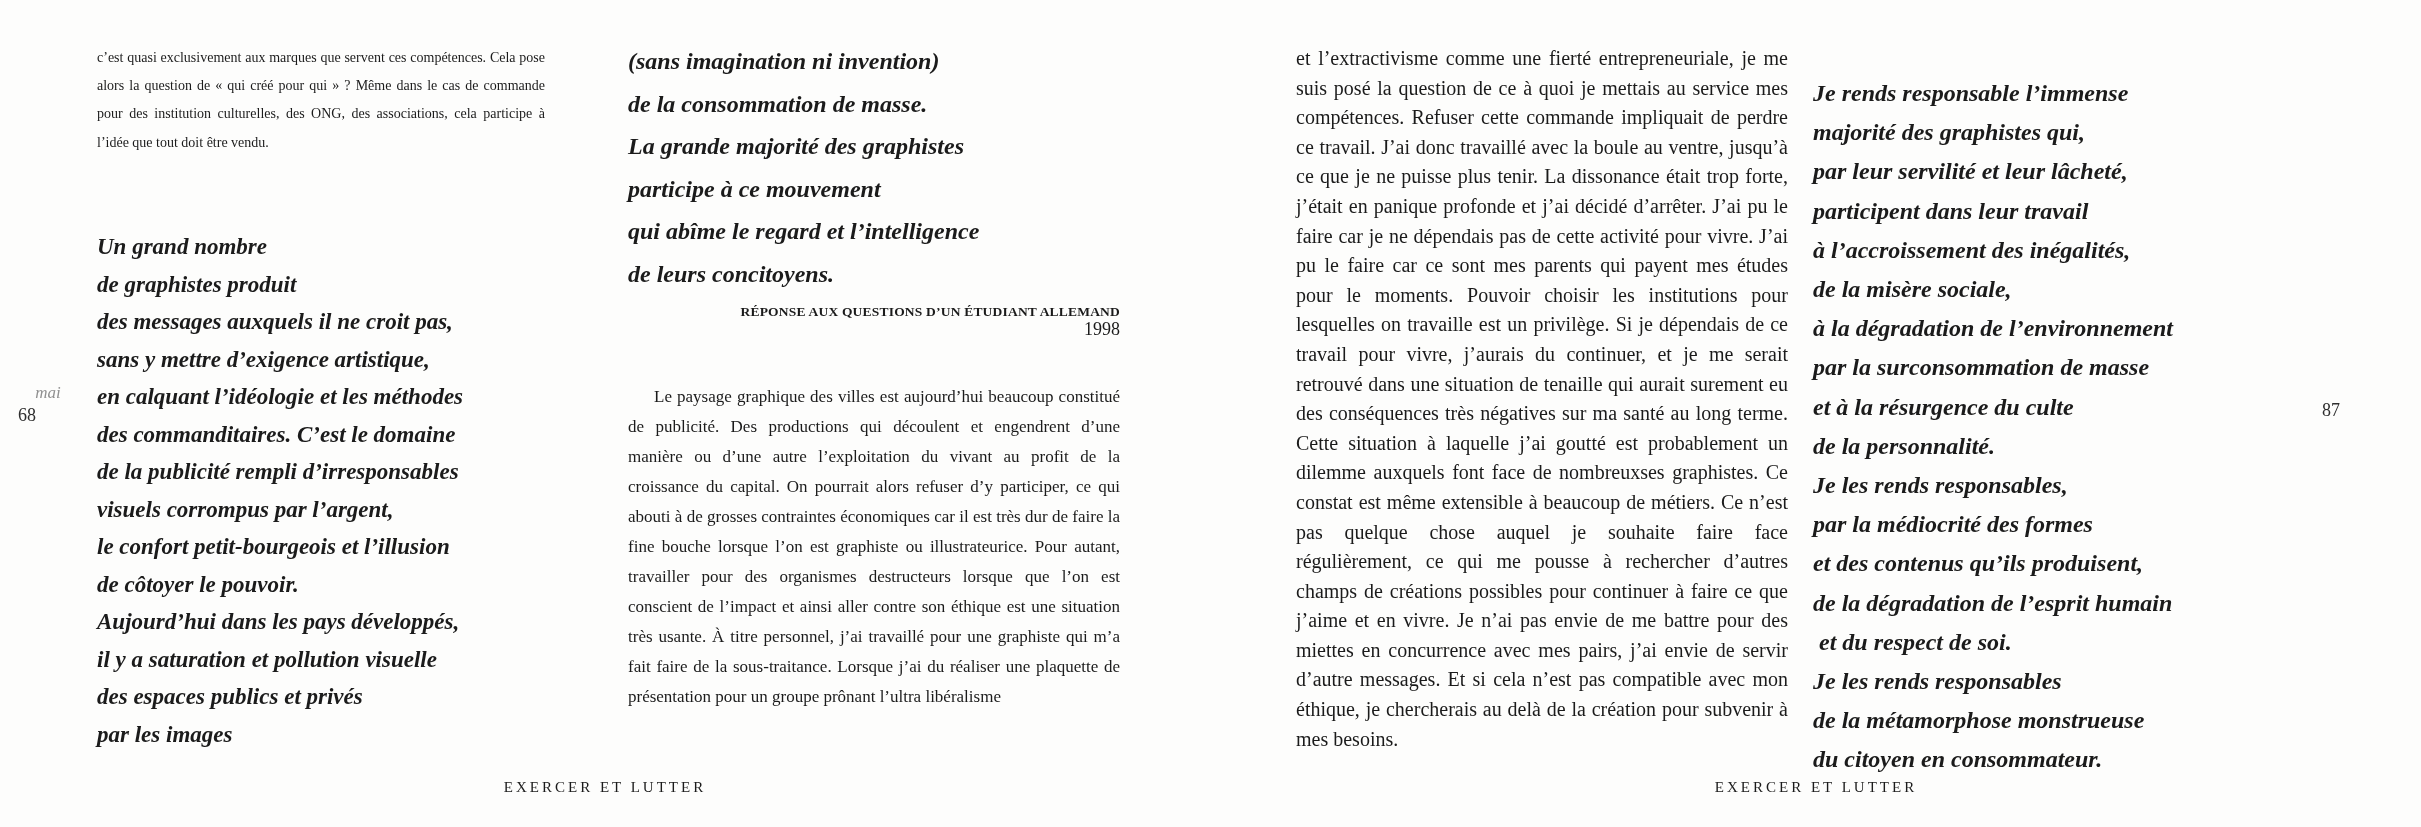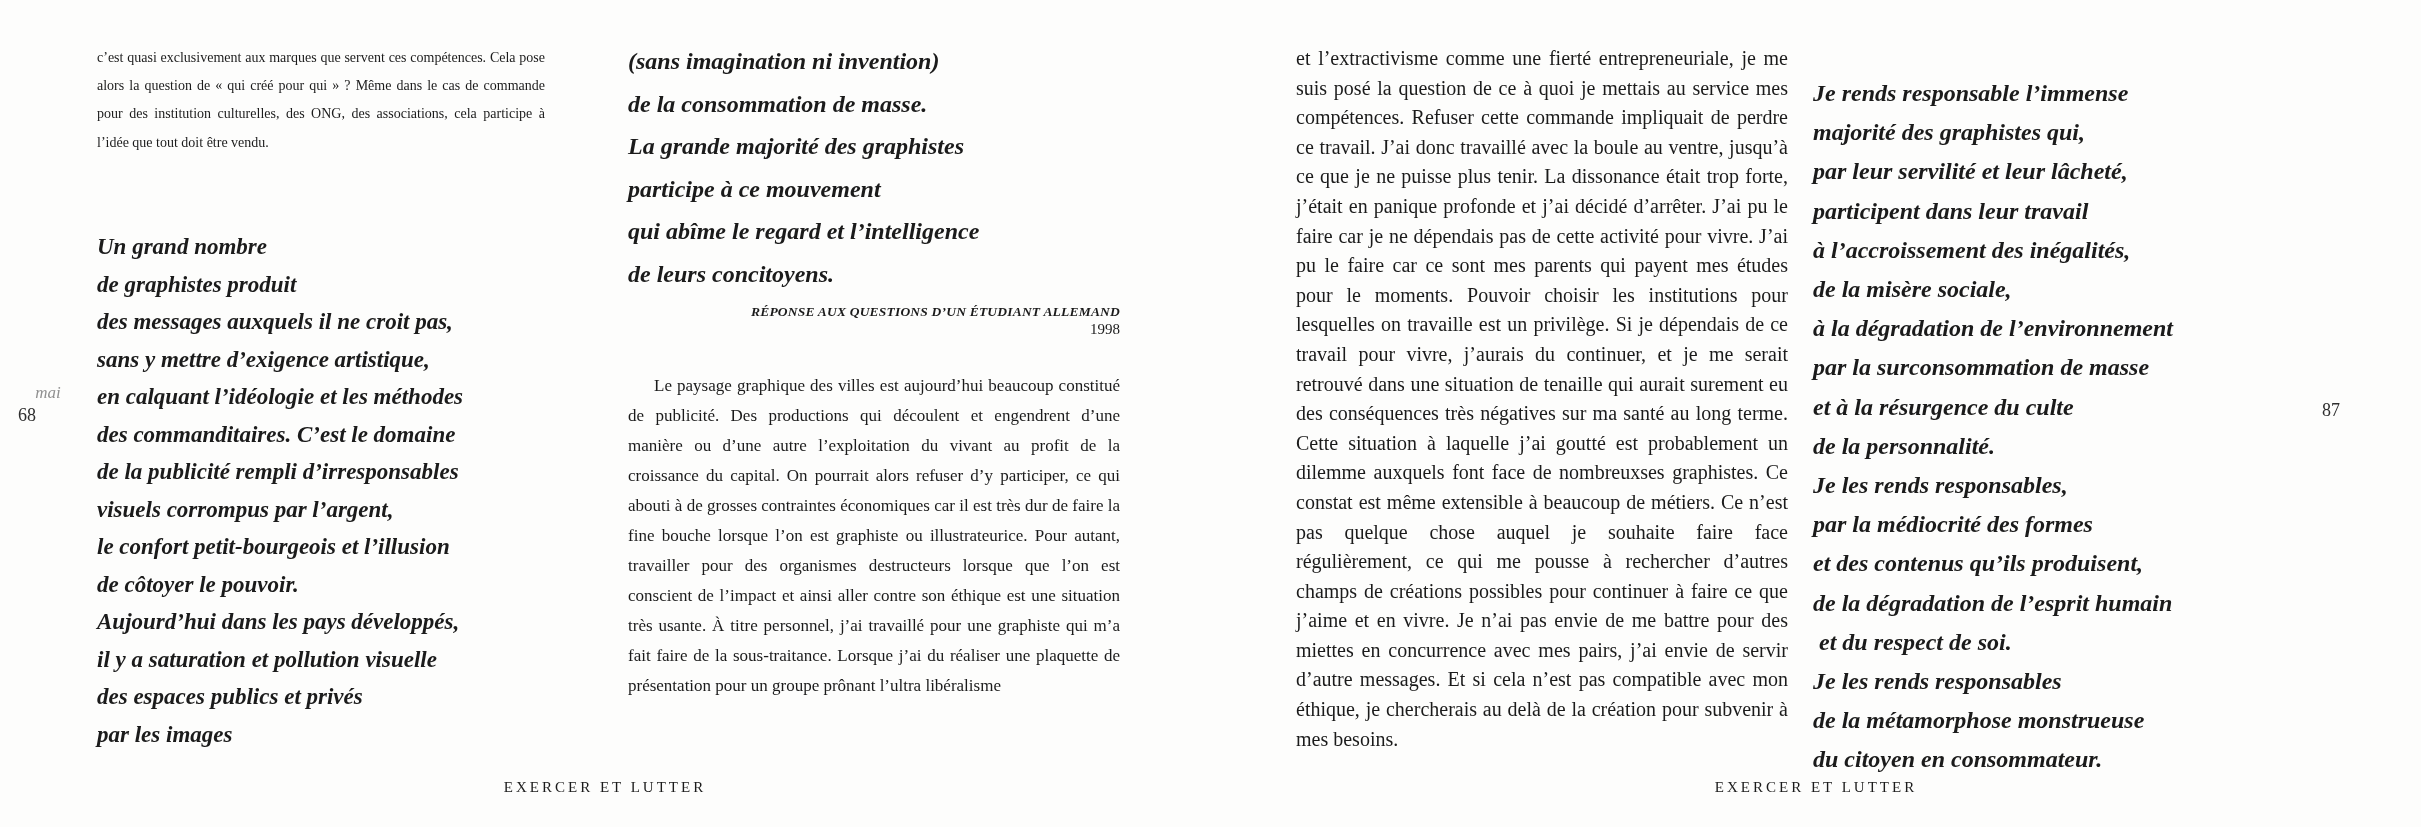--- a/index.html
+++ b/index.html
@@ -26,23 +26,23 @@
 
   
   .heading-poem{
     left:628px;top:40px;width:505px;
     font-size:24px;line-height:42.5px;
     font-style:italic;font-weight:bold;
     white-space:pre-line;
   }
   .attrib{left:628px;top:303px;width:492px;text-align:right;}
   .attrib-author{font-size:15px;line-height:17.5px;}
-  .attrib-title{font-size:13.5px;line-height:17.5px;font-style:italic;font-weight:bold;letter-spacing:0.2px;}
-  .attrib-year{font-size:15px;line-height:17.5px;}
-  .lp2-body{left:628px;top:371px;width:492px;font-size:17px;line-height:30px;text-indent:26px;}
+  .attrib-title{font-size:13.5px;line-height:17.5px;font-weight:bold;letter-spacing:0.2px;}
+  .attrib-year{font-size:18px;line-height:17.5px;}
+  .lp2-body{left:628px;top:382px;width:492px;font-size:17px;line-height:30px;text-indent:26px;}
 
   
   .rp1{left:1296px;top:44px;width:492px;font-size:20px;line-height:29.6px;}
   .rp-poem{
     left:1813px;top:74px;width:575px;
     font-size:24px;line-height:39.2px;
     font-style:italic;font-weight:bold;
     white-space:pre-line;
   }
 

